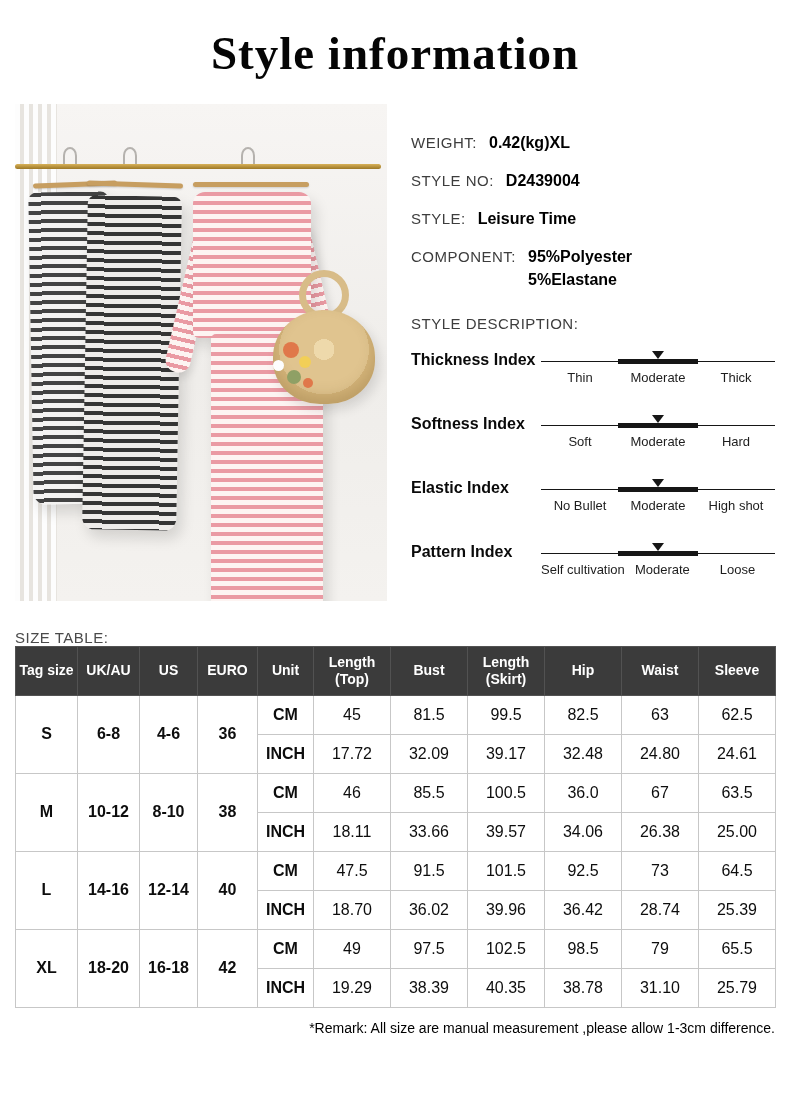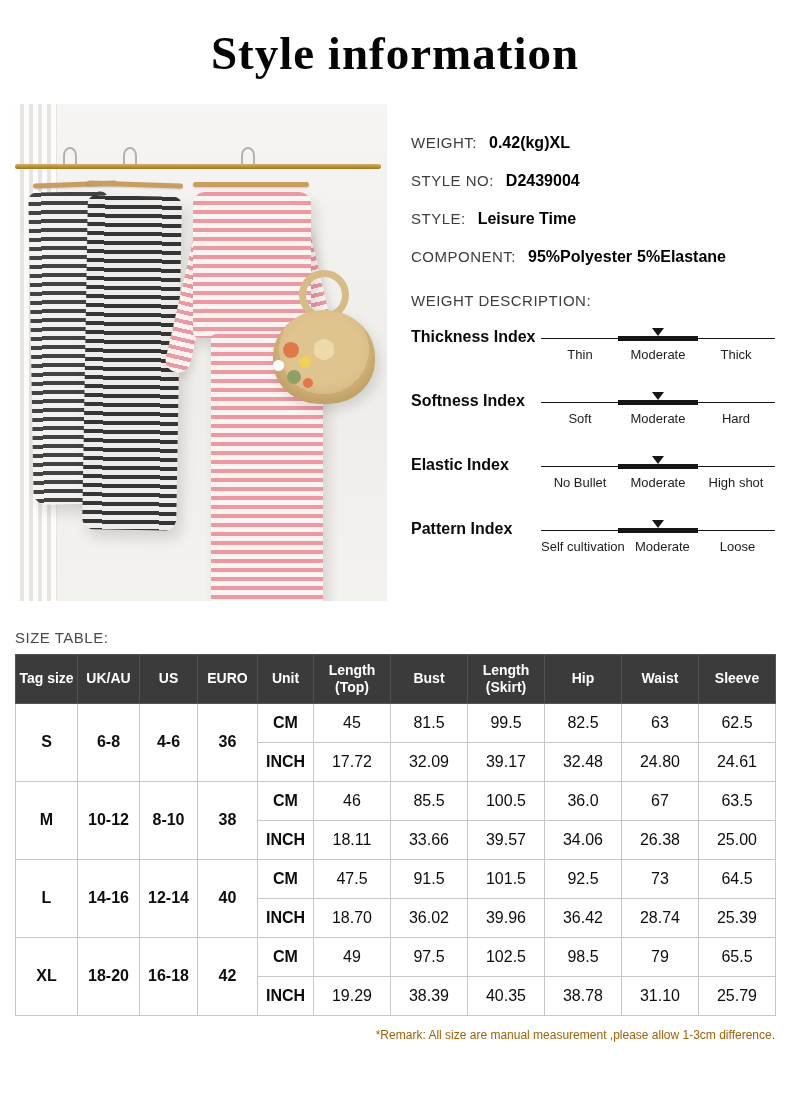--- a/index.html
+++ b/index.html
@@ -45,50 +45,50 @@
     border-radius: 50% 50% 46% 46%;
     background: radial-gradient(circle at 50% 42%, #eed9ab 0 14%, #e0c48f 14% 60%, #d4b47a 60% 100%);
     box-shadow: inset 0 -8px 14px rgba(120,90,40,.25), 4px 6px 12px rgba(0,0,0,.12); }
   .fl { position: absolute; border-radius: 50%; }
 
   
   .info { flex: 1; padding-top: 30px; }
   .spec-row { display: flex; align-items: baseline; margin-bottom: 20px; }
   .spec-label { font-size: 15px; color: #3d3d3d; letter-spacing: .5px; white-space: nowrap; }
   .spec-value { font-size: 16px; font-weight: bold; color: #000; margin-left: 12px; }
-  .spec-stack { display: flex; flex-direction: row; gap: 5px; margin-left: 12px; }
+  .spec-stack { display: flex; flex-direction: column; gap: 5px; margin-left: 12px; }
   .spec-stack span { font-size: 16px; font-weight: bold; color: #000; }
 
   .index-heading { font-size: 15px; color: #3d3d3d; letter-spacing: .5px; margin: 26px 0 4px 0; }
   .index-row { display: flex; margin-top: 14px; }
   .index-label { flex: none; width: 130px; font-size: 16px; font-weight: bold; color: #0a0a0a; padding-top: 5px; }
   .slider { flex: 1; position: relative; height: 50px; }
   .track { position: absolute; left: 0; right: 0; top: 15px; height: 1px; background: #161616; }
   .thick { position: absolute; left: 33%; width: 34%; top: 13px; height: 5px; background: #161616; }
   .marker { position: absolute; left: 50%; top: 5px; margin-left: -6px; width: 0; height: 0;
     border-left: 6px solid transparent; border-right: 6px solid transparent; border-top: 8px solid #161616; }
   .slider-labels { position: absolute; left: 0; right: 0; top: 24px; display: flex; }
   .slider-labels span { flex: 1; text-align: center; font-size: 13px; color: #1d1d1d; white-space: nowrap; }
 
   
   .size-section { padding: 0 15px; margin-top: 28px; }
-  .size-label { font-size: 15px; color: #4a4a4a; letter-spacing: .5px; margin-bottom: 8px; }
+  .size-label { font-size: 15px; color: #4a4a4a; letter-spacing: .5px; margin-bottom: 0; }
   table.size { width: 100%; border-collapse: collapse; table-layout: fixed; }
   table.size th {
     background: #3b3b3b; color: #fff; font-size: 14px; font-weight: bold;
     border: 1px solid #525252; padding: 7px 2px; line-height: 1.2; height: 44px;
   }
   table.size td {
     border: 1px solid #c7c7c7; text-align: center; font-size: 16px; color: #0d0d0d;
     padding: 8px 2px; height: 39px; background: #fff;
   }
   td.group { font-weight: bold; font-size: 17px; }
   td.sizes { font-weight: bold; font-size: 16px; }
   td.unit { font-weight: bold; font-size: 13px; }
-  .remark { text-align: right; font-size: 12px; color: #a16207; margin-top: 12px; }
+  .remark { text-align: right; font-size: 14px; color: #000000; margin-top: 12px; }
 </style>
 </head>
 <body>
 
 <div class="page">
 
   <h1 class="title">Style information</h1>
 
   <div class="main">
 
@@ -131,21 +131,21 @@
         <span class="spec-value">Leisure Time</span>
       </div>
       <div class="spec-row">
         <span class="spec-label">COMPONENT:</span>
         <span class="spec-stack">
           <span>95%Polyester</span>
           <span>5%Elastane</span>
         </span>
       </div>
 
-      <div class="index-heading">WEIGHT DESCRIPTION:</div>
+      <div class="index-heading">STYLE DESCRIPTION:</div>
 
       <div class="index-row">
         <div class="index-label">Thickness Index</div>
         <div class="slider">
           <div class="track"></div>
           <div class="thick"></div>
           <div class="marker"></div>
           <div class="slider-labels">
             <span>Thin</span>
             <span>Moderate</span>

